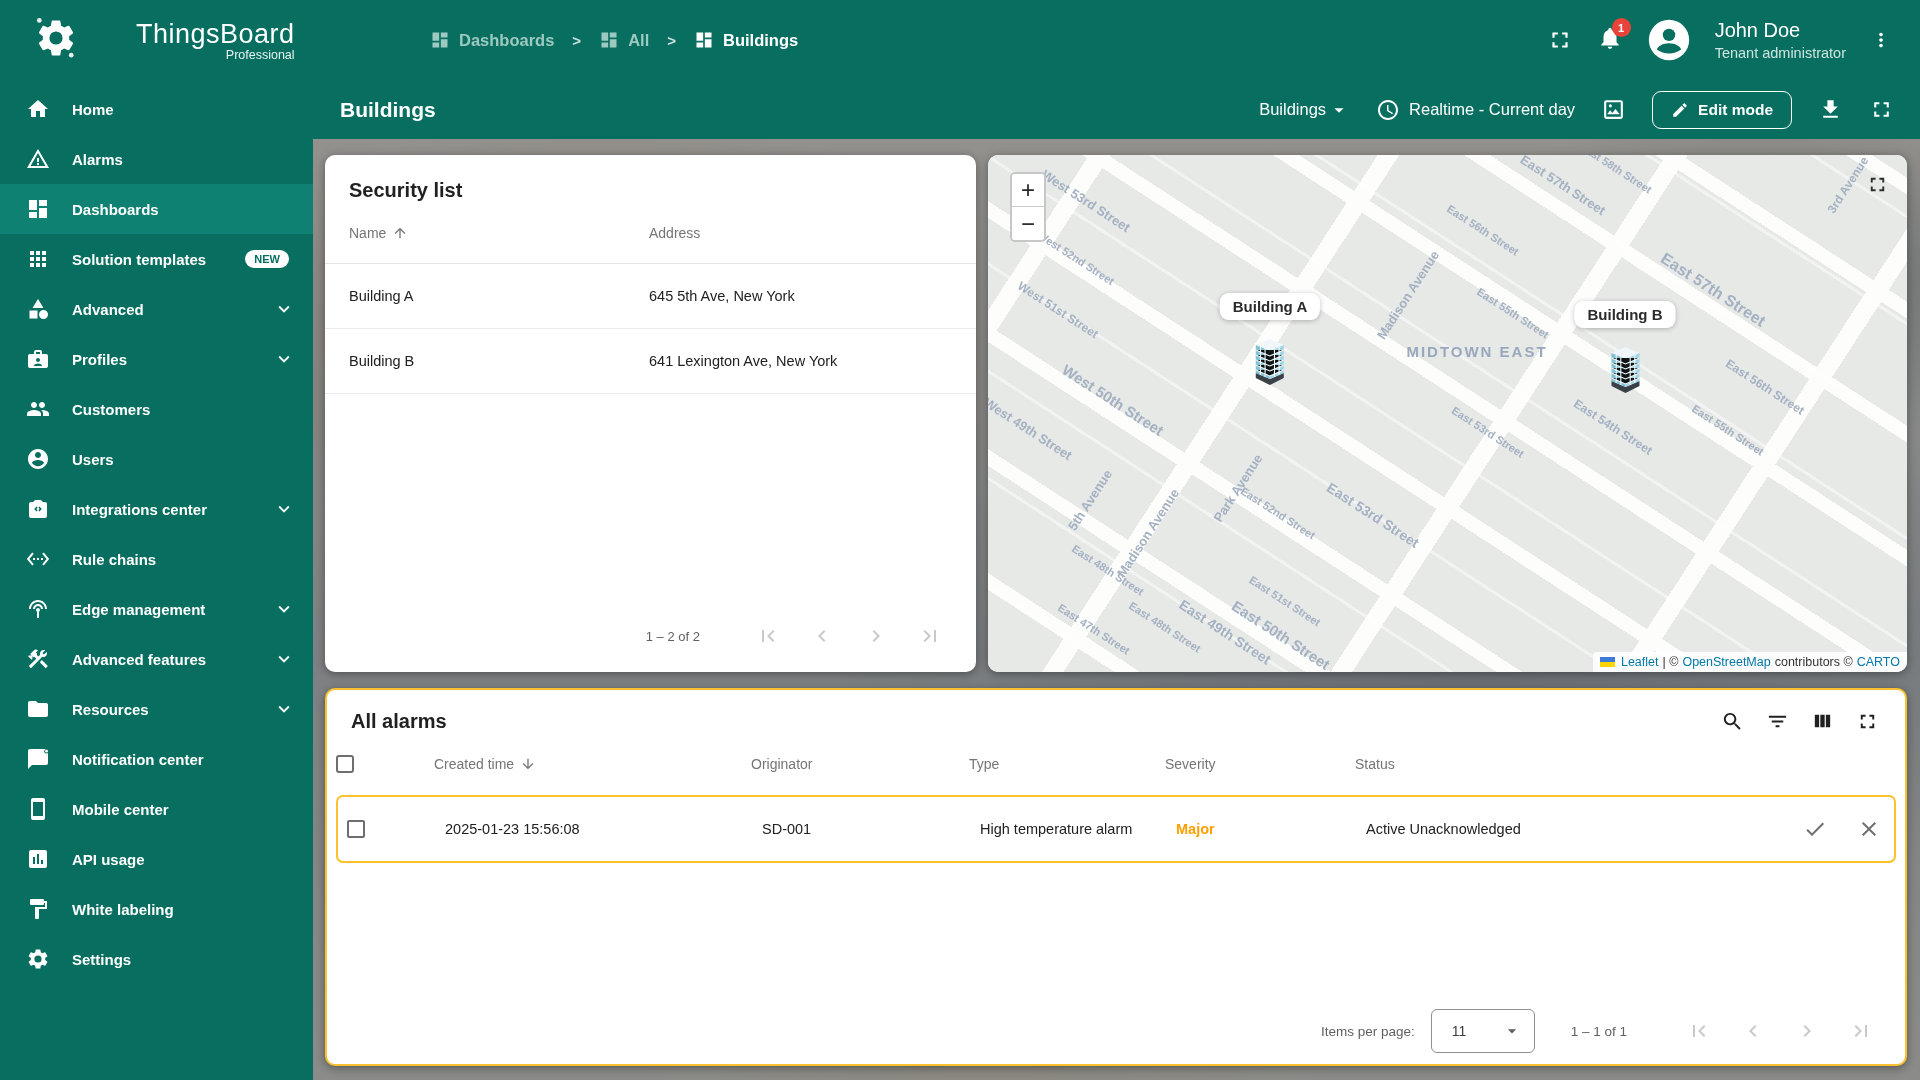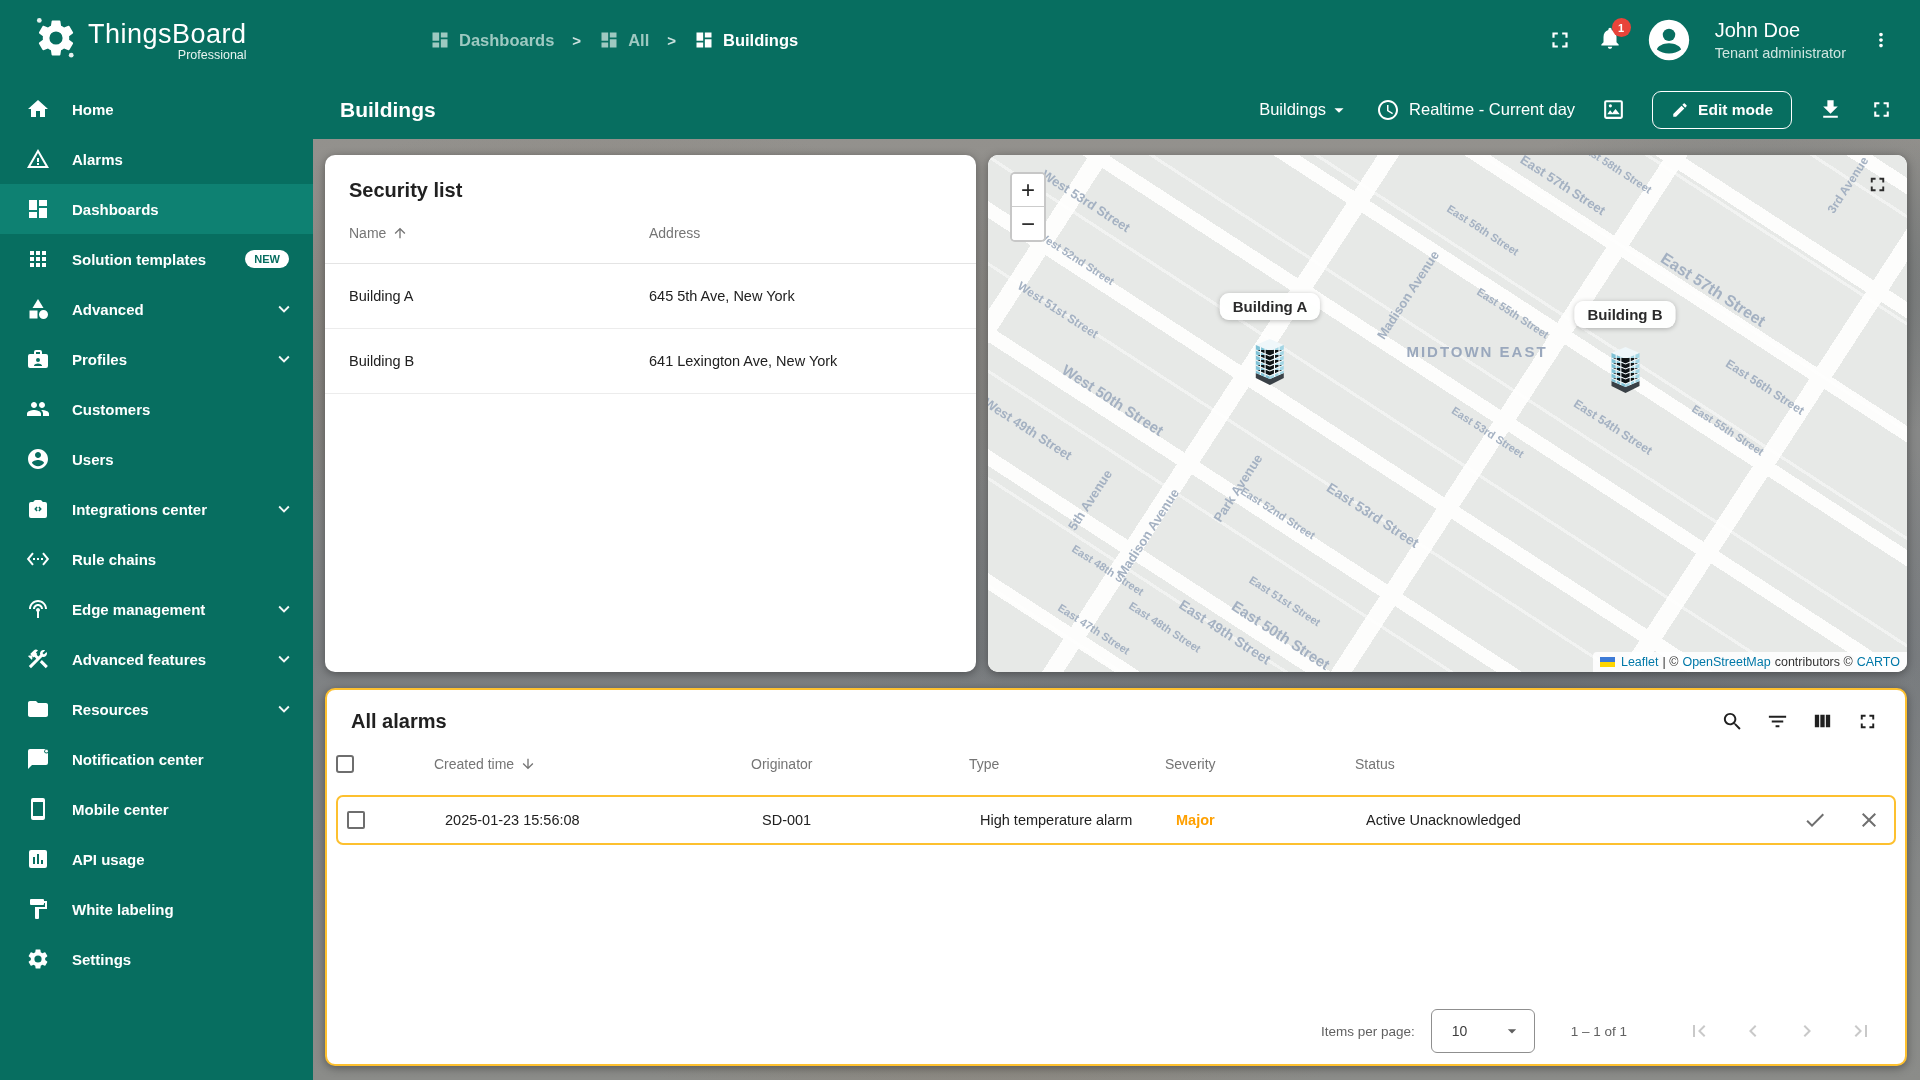--- a/index.html
+++ b/index.html
@@ -7,21 +7,21 @@
     --orange:#ffa000; --wborder:#fdc02f; --red:#e8443a; --link:#0078a8;
     --ink:#212121; --muted:#757575; --line:#e4e4e4;
   }
   *{box-sizing:border-box;margin:0;padding:0;font-family:"Liberation Sans",sans-serif;}
   html,body{width:1920px;height:1080px;overflow:hidden;background:#888;}
   .app{display:flex;width:1920px;height:1080px;}
 
   
   .sidebar{width:313px;min-width:313px;height:100%;background:var(--teal);color:#fff;display:flex;flex-direction:column;}
   .logo{height:80px;display:flex;align-items:center;padding-left:34px;gap:10px;}
-  .logo-text{display:flex;flex-direction:column;align-items:flex-end;}
+  .logo-text{display:flex;flex-direction:column;align-items:flex-end;margin-left:48px;}
   .logo-title{font-size:27px;font-weight:normal;letter-spacing:.5px;color:#fff;}
   .logo-sub{font-size:12.5px;color:#e8f4f1;margin-top:-2px;}
   .side-nav{flex:1;padding-top:4px;}
   .side-item{height:50px;display:flex;align-items:center;padding:0 18px 0 26px;gap:22px;cursor:pointer;}
   .side-item.selected{background:var(--teal-sel);}
   .side-label{font-size:15px;font-weight:bold;flex:1;white-space:nowrap;}
   .new-badge{background:#fff;color:var(--teal);font-size:11px;font-weight:bold;border-radius:10px;padding:3px 9px;margin-right:6px;}
   .chev{opacity:.95;}
 
   
@@ -90,21 +90,21 @@
   .attribution a{color:var(--link);text-decoration:none;cursor:pointer;}
   .ua-flag{display:inline-block;width:15px;height:10px;background:linear-gradient(#3d7ad6 0 50%,#ffd500 50% 100%);margin-right:2px;}
 
   
   #w-alarms{left:12px;top:549px;width:1582px;height:378px;border:2px solid var(--wborder);}
   .a-top{display:flex;align-items:flex-end;padding:20px 26px 0 24px;}
   .a-icons{margin-left:auto;display:flex;align-items:center;gap:22px;}
   .a-grid{display:grid;grid-template-columns:107px 317px 218px 196px 190px 1fr 58px 50px;align-items:center;}
   .a-head{height:58px;color:var(--muted);font-size:14px;margin-top:2px;}
   .a-head .hcell{display:flex;align-items:center;gap:6px;cursor:pointer;}
-  .a-row{height:50px;border:2px solid var(--wborder);border-radius:7px;margin:2px 9px 0 9px;font-size:14.5px;color:var(--ink);background:#fff;cursor:pointer;}
+  .a-row{height:68px;border:2px solid var(--wborder);border-radius:7px;margin:2px 9px 0 9px;font-size:14.5px;color:var(--ink);background:#fff;cursor:pointer;}
   .sev-major{color:var(--orange);font-weight:bold;}
   .cbx{width:18px;height:18px;border:2px solid #6e6e6e;border-radius:2px;background:#fff;cursor:pointer;margin-left:9px;}
   .a-paginator{position:absolute;bottom:0;right:0;left:0;height:66px;display:flex;align-items:center;justify-content:flex-end;padding-right:32px;color:#616161;font-size:13.5px;}
   .ipp-select{display:flex;align-items:center;justify-content:space-between;border:1px solid #8f8f8f;border-radius:6px;width:104px;height:44px;padding:0 12px 0 20px;margin:0 36px 0 16px;cursor:pointer;font-size:14px;color:#3c3c3c;}
   .a-paginator .range{margin-right:30px;}
   .a-paginator .pg-btn{margin-left:30px;}
 </style>
 </head>
 <body>
 
@@ -375,20 +375,43 @@
         <div id="buildings-body">
             <div class="b-row">
               <span>Building A</span>
               <span>645 5th Ave, New York</span>
             </div>
             <div class="b-row">
               <span>Building B</span>
               <span>641 Lexington Ave, New York</span>
             </div>
           </div>
+        <div class="b-paginator">
+          <span class="range">1 – 2 of 2</span>
+          <button class="pg-btn">
+              <svg width="24" height="24" viewBox="0 0 24 24" fill="#c9c9c9">
+                <path d="M18.41 16.59L13.82 12l4.59-4.59L17 6l-6 6 6 6zM6 6h2v12H6z"></path>
+              </svg>
+            </button>
+          <button class="pg-btn">
+              <svg width="24" height="24" viewBox="0 0 24 24" fill="#c9c9c9">
+                <path d="M15.41 7.41L14 6l-6 6 6 6 1.41-1.41L10.83 12z"></path>
+              </svg>
+            </button>
+          <button class="pg-btn">
+              <svg width="24" height="24" viewBox="0 0 24 24" fill="#c9c9c9">
+                <path d="M10 6L8.59 7.41 13.17 12l-4.58 4.59L10 18l6-6z"></path>
+              </svg>
+            </button>
+          <button class="pg-btn">
+              <svg width="24" height="24" viewBox="0 0 24 24" fill="#c9c9c9">
+                <path d="M5.59 7.41L10.18 12l-4.59 4.59L7 18l6-6-6-6zM16 6h2v12h-2z"></path>
+              </svg>
+            </button>
+        </div>
       </section>
 
       <section class="widget" id="w-map">
         <div class="map-canvas">
           <div class="streets"></div>
           <div id="map-labels">
               <span class="street-label" style="left: 98px; top: 46px; font-size: 13px; transform: translate(-50%, -50%) rotate(33deg);">West 53rd Street</span>
               <span class="street-label" style="left: 88px; top: 103px; font-size: 11px; transform: translate(-50%, -50%) rotate(33deg);">West 52nd Street</span>
               <span class="street-label" style="left: 70px; top: 155px; font-size: 12px; transform: translate(-50%, -50%) rotate(33deg);">West 51st Street</span>
               <span class="street-label" style="left: 125px; top: 245px; font-size: 15px; transform: translate(-50%, -50%) rotate(33deg);">West 50th Street</span>
@@ -530,21 +553,21 @@
               <button class="icon-btn">
                 <svg width="24" height="24" viewBox="0 0 24 24" fill="#6f6f6f">
                   <path d="M19 6.41 17.59 5 12 10.59 6.41 5 5 6.41 10.59 12 5 17.59 6.41 19 12 13.41 17.59 19 19 17.59 13.41 12z"></path>
                 </svg>
               </button>
             </div>
           </div>
         <div class="a-paginator">
           <span>Items per page:</span>
           <span class="ipp-select">
-            <span>10</span>
+            <span>11</span>
             <svg width="20" height="20" viewBox="0 0 24 24" fill="#5f5f5f">
                 <path d="M7 10l5 5 5-5z"></path>
               </svg>
           </span>
           <span class="range">1 – 1 of 1</span>
           <button class="pg-btn">
               <svg width="24" height="24" viewBox="0 0 24 24" fill="#c9c9c9">
                 <path d="M18.41 16.59L13.82 12l4.59-4.59L17 6l-6 6 6 6zM6 6h2v12H6z"></path>
               </svg>
             </button>

